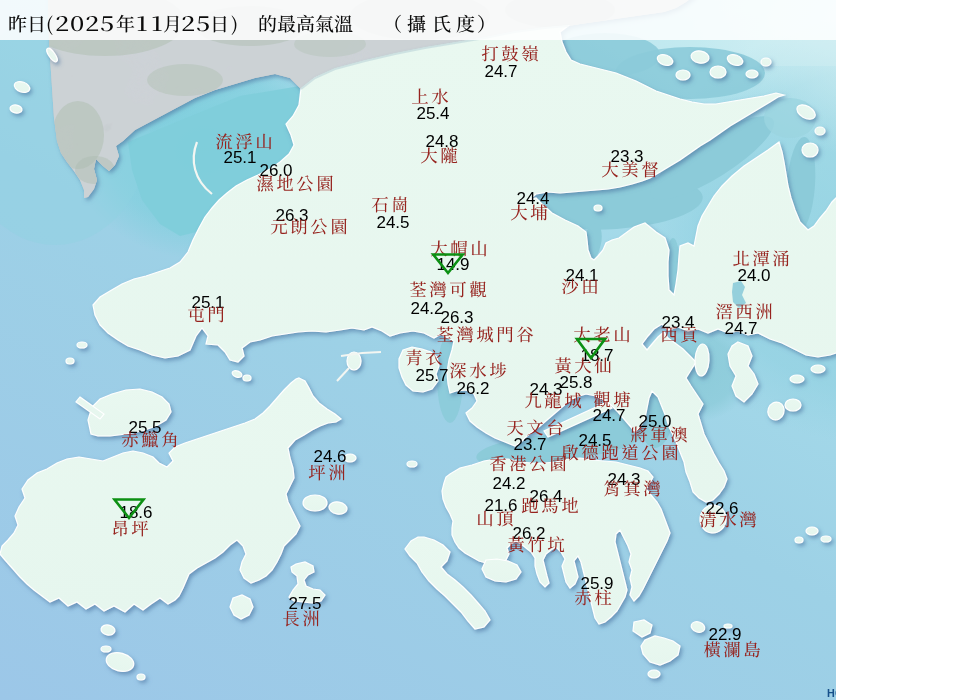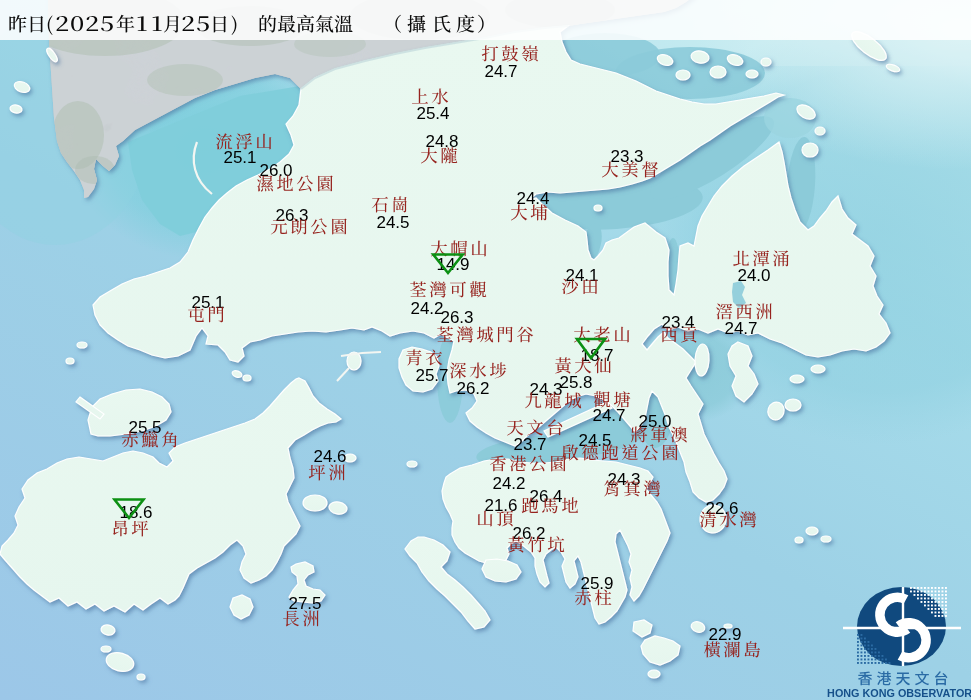--- a/index.html
+++ b/index.html
@@ -1,14 +1,14 @@
 <!DOCTYPE html>
 <html><head><meta charset="utf-8"><style>
 html,body{margin:0;padding:0;background:#fff}
-#wrap{position:relative;width:971px;height:700px;overflow:hidden}
+#wrap{position:relative;width:836px;height:700px;overflow:hidden}
 </style></head><body>
 <div id="wrap"><svg width="971" height="700" viewBox="0 0 971 700">
       <defs>
 <linearGradient id="seag" x1="0" y1="1" x2="0.75" y2="0">
  <stop offset="0" stop-color="#9cc7e8"></stop>
           <stop offset="0.5" stop-color="#9dd1e6"></stop>
  <stop offset="0.8" stop-color="#a6dcea"></stop>
           <stop offset="1" stop-color="#bfeaf0"></stop>
 </linearGradient>
 <radialGradient id="tr" cx="0.5" cy="0.5" r="0.5">

